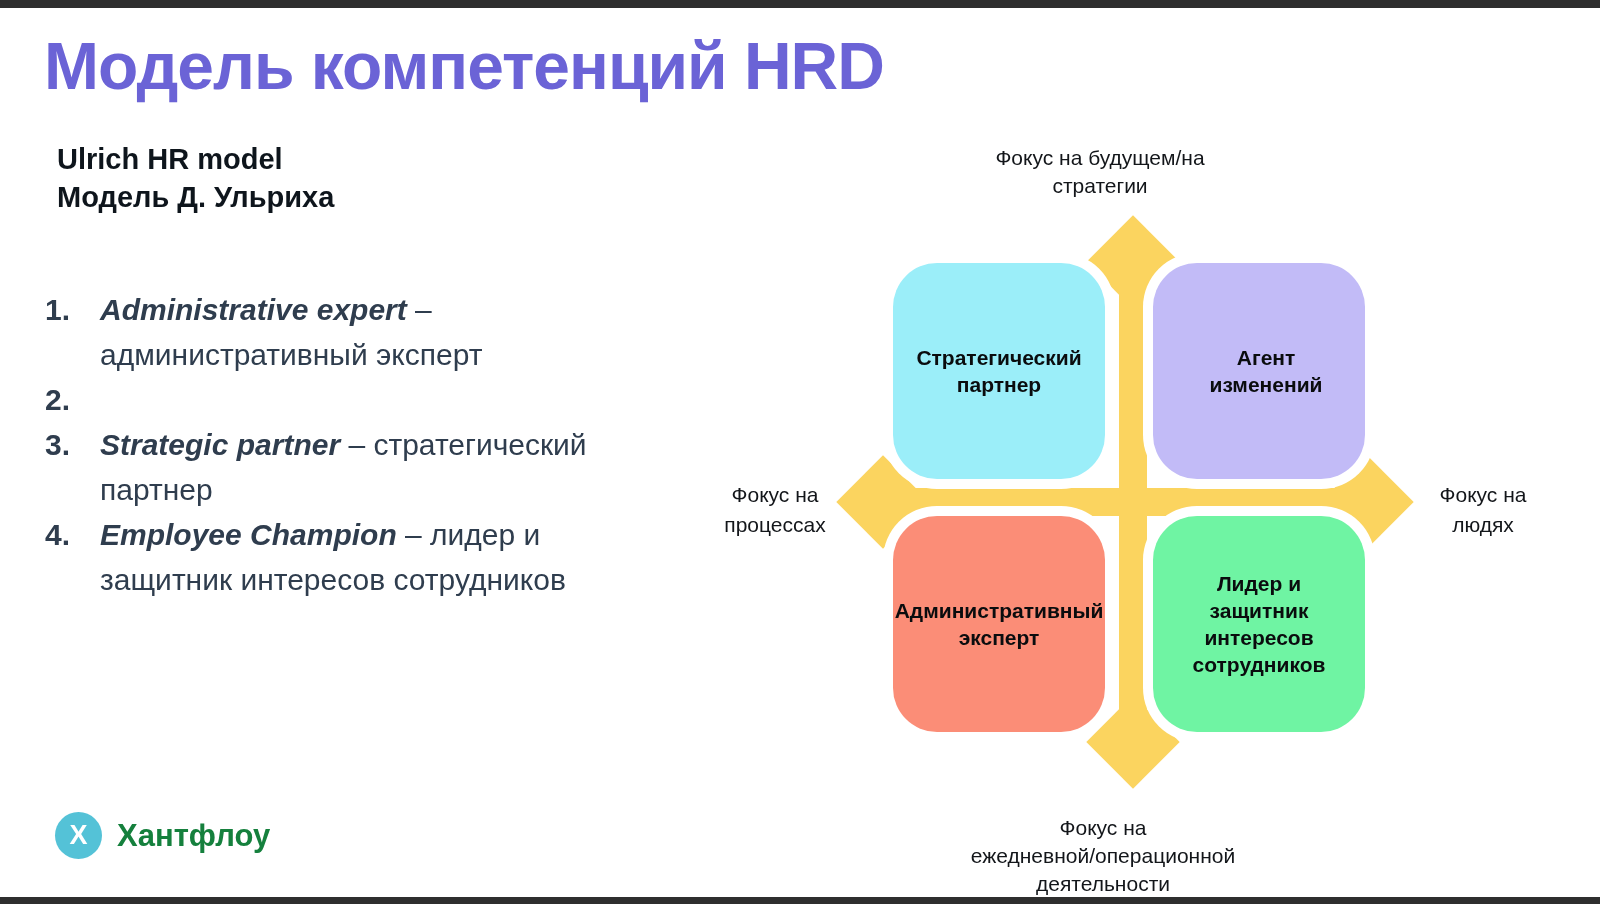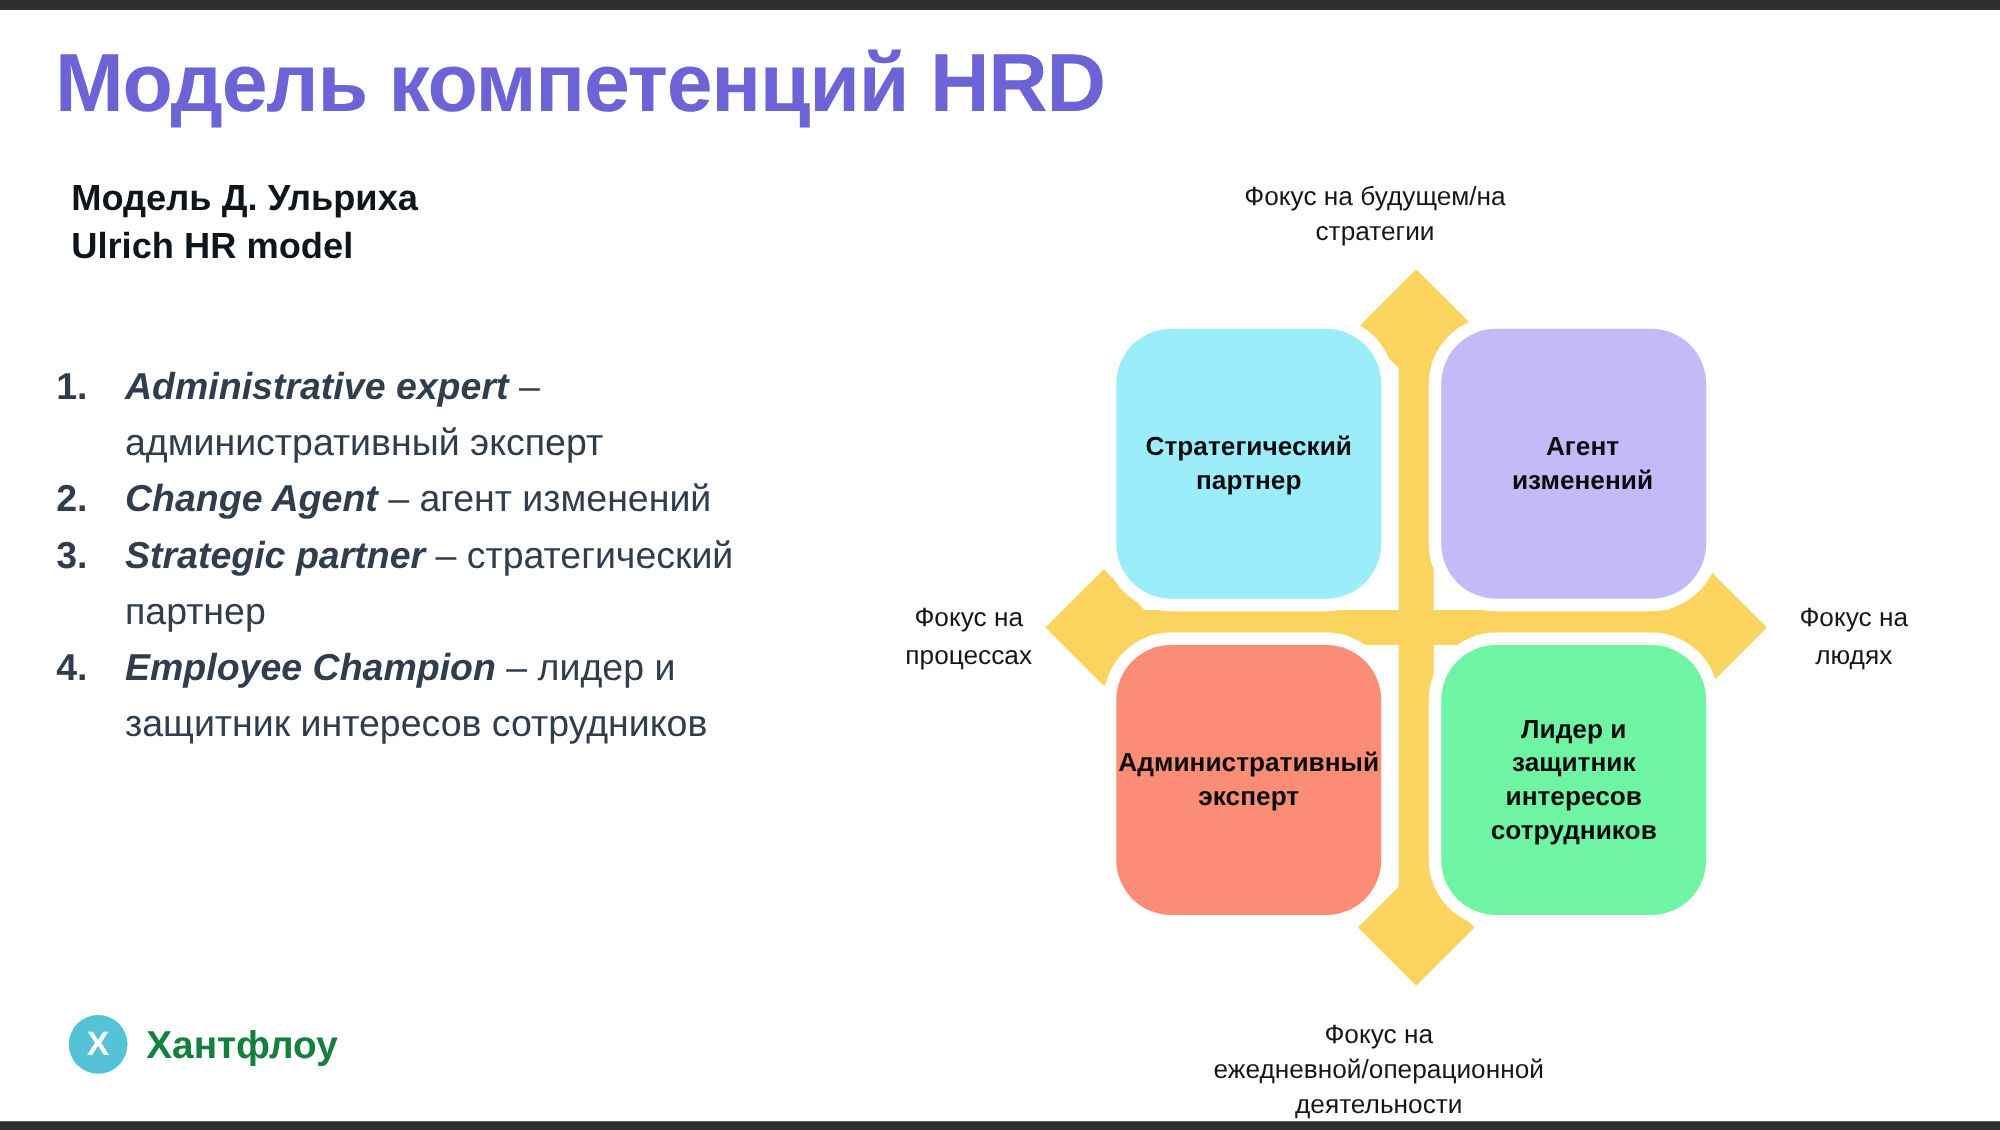--- a/index.html
+++ b/index.html
@@ -78,32 +78,31 @@
 </style>
 </head>
 <body>
 
 <div class="stage">
   <div class="bar top"></div>
 
   <h1 class="title">Модель компетенций HRD</h1>
 
   <div class="subtitle">
+    <div>Ulrich HR model</div>
     <div>Модель Д. Ульриха</div>
-    <div>Ulrich HR model</div>
   </div>
 
   <div class="list">
     <div class="li">
       <div class="li-num">1.</div>
       <div class="li-text"><b>Administrative expert</b><span> – административный эксперт</span></div>
     </div>
     <div class="li">
       <div class="li-num">2.</div>
-      <div class="li-text"><b>Change Agent</b><span> – агент изменений</span></div>
     </div>
     <div class="li">
       <div class="li-num">3.</div>
       <div class="li-text"><b>Strategic partner</b><span> – стратегический партнер</span></div>
     </div>
     <div class="li">
       <div class="li-num">4.</div>
       <div class="li-text"><b>Employee Champion</b><span> – лидер и защитник интересов сотрудников</span></div>
     </div>
   </div>

